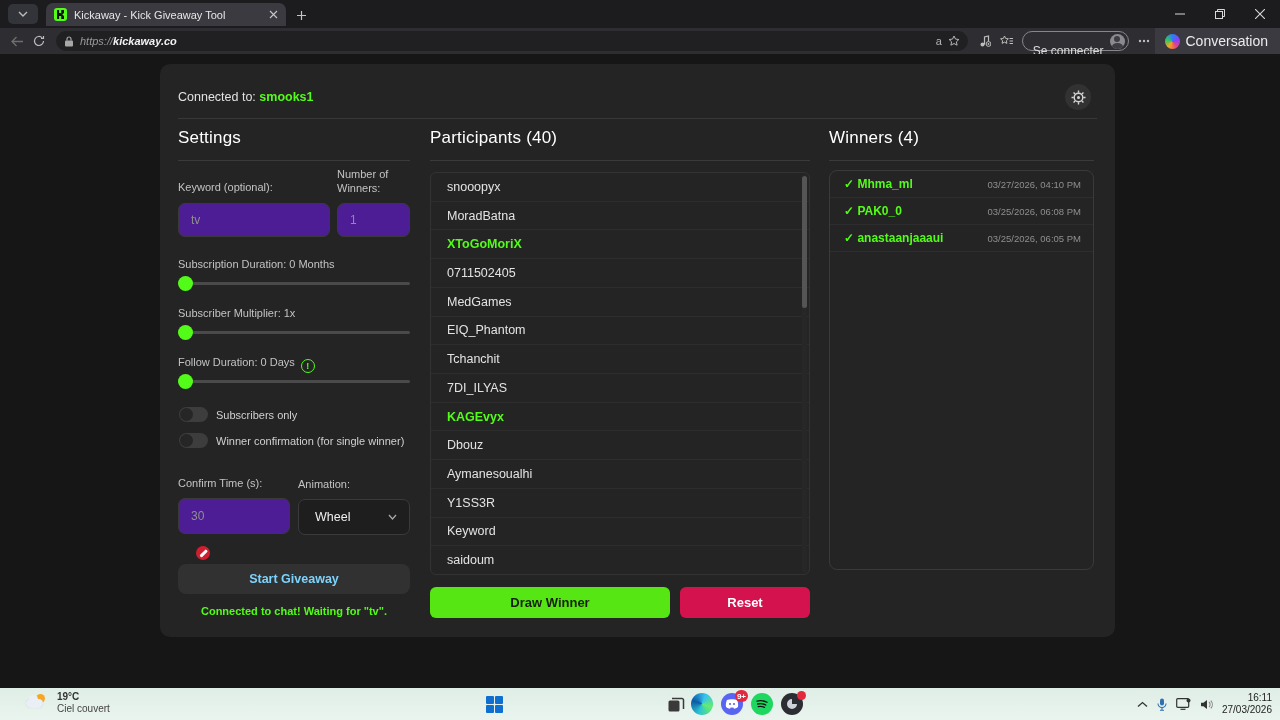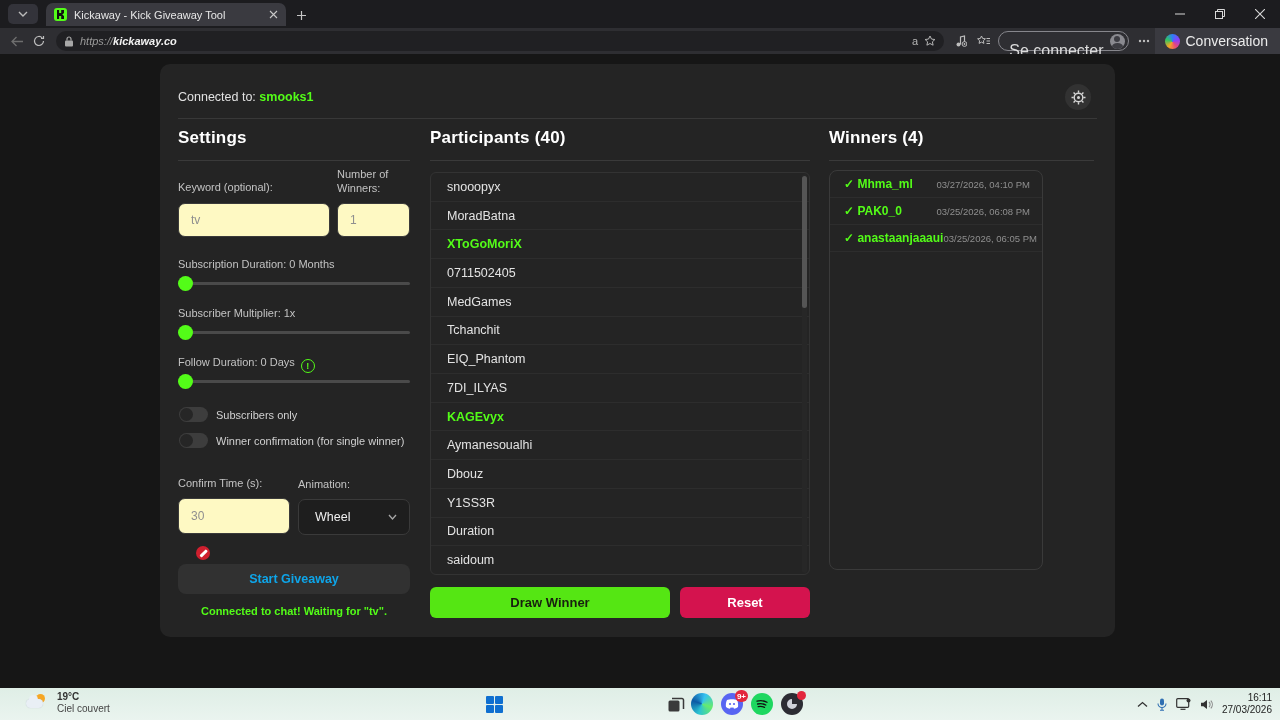--- a/index.html
+++ b/index.html
@@ -22,63 +22,63 @@
 
   #navbar { position:absolute; left:0; top:28px; width:1280px; height:26px; background:#2e2e32; display:flex; align-items:center; }
   .navicon { width:22px; height:22px; display:flex; align-items:center; justify-content:center; color:#bdbdbd; flex:none; }
   .navicon.dim { color:#6e6e6e; }
   #addressbar { height:20px; flex:1; margin:0 6px; background:#202023; border-radius:10px; display:flex; align-items:center; padding:0 8px; gap:6px; min-width:0; }
   .url { font-size:11px; white-space:nowrap;font-style:italic; }
   .url .scheme { color:#9a9a9a; }
   .url .host { color:#f2f2f2; font-weight:bold; }
   .addr-spacer { flex:1; }
   .signin-pill { height:20px; border:1px solid #86868c; border-radius:10px; display:flex; align-items:center; padding:0 3px 0 10px; gap:6px; margin:0 4px; }
-  .signin-label { font-size:16px; color:#dcdcdc; white-space:nowrap;margin-top:19px; }
+  .signin-label { font-size:12px; color:#dcdcdc; white-space:nowrap;margin-top:19px; }
   .avatar { width:15px; height:15px; border-radius:50%; background:#8a8a90; position:relative; overflow:hidden; }
   .avatar::before { content:""; position:absolute; left:4.5px; top:2.5px; width:6px; height:6px; border-radius:50%; background:#3c3c42; }
   .avatar::after { content:""; position:absolute; left:2px; top:9.5px; width:11px; height:7px; border-radius:50%; background:#3c3c42; }
   .copilot { display:flex; align-items:center; gap:6px; background:#3a3a40; height:26px; padding:0 12px 0 10px; }
   .copilot-icon { width:15px; height:15px; border-radius:50%; background:conic-gradient(#2f7df6,#8a3ffc,#e8467c,#f5a623,#30c463,#2f7df6); }
   .copilot-label { font-size:14px; color:#ececec; }
 
   
   #page { position:absolute; left:0; top:54px; width:1280px; height:634px; background:#161616; }
   #card { position:absolute; left:160px; top:10px; width:955px; height:573px; background:#242424; border-radius:10px; }
   .card-header-text { position:absolute; left:18px; top:26px; font-size:12.5px; color:#e2e2e2; }
   .card-header-text .chan { color:#53fc18; font-weight:bold; }
   .gear-btn { position:absolute; left:905px; top:20px; width:26px; height:26px; border-radius:50%; background:#323232; display:flex; align-items:center; justify-content:center; color:#d6d6d6; }
   .header-divider { position:absolute; left:18px; top:54px; width:919px; height:1px; background:#383838; }
 
-  .col-heading { position:absolute; top:64px; font-size:17px; font-weight:bold; color:#fff; letter-spacing:.2px; }
+  .col-heading { position:absolute; top:64px; font-size:17px; font-weight:normal; color:#fff; letter-spacing:.2px; }
   .col-underline { position:absolute; top:96px; height:1px; background:#3a3a3a; }
 
   
   .label { font-size:11px; color:#c3c3c3; }
-  .s-input { position:absolute; background:#fef9c3; border:1px solid #3a3a3a; border-radius:7px; color:#8f8f8f; font-size:12px; padding:12px 12px; font-family:"Liberation Sans",sans-serif; }
+  .s-input { position:absolute; background:#4c1d95; border:1px solid #3a3a3a; border-radius:7px; color:#8f8f8f; font-size:12px; padding:12px 12px; font-family:"Liberation Sans",sans-serif; }
   .slider-track { position:absolute; width:232px; height:3px; background:#4a4a4a; border-radius:2px; }
   .slider-thumb { position:absolute; width:15px; height:15px; border-radius:50%; background:#53fc18; top:-6px; left:0; }
   .toggle { position:absolute; width:29px; height:15px; border-radius:8px; background:#3d3d3d; }
   .toggle-knob { position:absolute; left:1px; top:1px; width:13px; height:13px; border-radius:50%; background:#262626; }
   .info-badge { display:inline-flex; width:14px; height:14px; border:1.5px solid #53fc18; border-radius:50%; color:#53fc18; font-size:9px; font-weight:bold; align-items:center; justify-content:center; margin-left:6px; vertical-align:-3px; }
   .select-box { position:absolute; background:#1e1e1e; border:1px solid #3a3a3a; border-radius:7px; color:#f0f0f0; font-size:12.5px; display:flex; align-items:center; padding:0 12px 0 16px; justify-content:space-between; }
-  .start-btn { position:absolute; left:18px; top:500px; width:232px; height:30px; background:#313131; border:none; border-radius:8px; color:#0ea5e9; font-size:12.5px; font-weight:bold; font-family:"Liberation Sans",sans-serif; }
+  .start-btn { position:absolute; left:18px; top:500px; width:232px; height:30px; background:#313131; border:none; border-radius:8px; color:#7dd3fc; font-size:12.5px; font-weight:bold; font-family:"Liberation Sans",sans-serif; }
   .status-text { position:absolute; left:18px; top:541px; width:232px; text-align:center; font-size:11px; font-weight:bold; color:#53fc18; }
 
   
   #participants-list { position:absolute; left:270px; top:108px; width:380px; height:403px; border:1px solid #333; border-radius:6px; overflow:hidden; display:flex; flex-direction:column; }
   .prow { flex:1; display:flex; align-items:center; padding-left:16px; font-size:12.5px; color:#e3e3e3; border-bottom:1px solid #2d2d2d; }
   .prow:last-child { border-bottom:none; }
   .prow.hl { color:#53fc18; font-weight:bold; }
   .pscroll-track { position:absolute; left:642px; top:110px; width:5px; height:399px; background:#272727; border-radius:3px; }
   .pscroll-thumb { position:absolute; left:642px; top:112px; width:5px; height:132px; background:#555; border-radius:3px; }
   .draw-btn { position:absolute; left:270px; top:523px; width:240px; height:31px; background:#55e613; border:none; border-radius:6px; color:#18200f; font-size:13px; font-weight:bold; font-family:"Liberation Sans",sans-serif; }
   .reset-btn { position:absolute; left:520px; top:523px; width:130px; height:31px; background:#d4134e; border:none; border-radius:6px; color:#fff; font-size:13px; font-weight:bold; font-family:"Liberation Sans",sans-serif; }
 
   
-  #winners-panel { position:absolute; left:669px; top:106px; width:214px; height:400px; border:1px solid #3a3a3a; border-radius:8px; overflow:hidden; }
+  #winners-panel { position:absolute; left:669px; top:106px; width:265px; height:400px; border:1px solid #3a3a3a; border-radius:8px; overflow:hidden; }
   .wrow { height:27px; display:flex; align-items:center; padding:0 12px 0 14px; border-bottom:1px solid #2d2d2d; }
   .wname { color:#53fc18; font-weight:bold; font-size:12px; flex:1; white-space:nowrap; }
   .wtime { color:#8f8f8f; font-size:9.5px; white-space:nowrap; }
 
   
   #cursor-not-allowed { position:absolute; left:196px; top:492px; width:14px; height:14px; border-radius:50%; background:#cf1f2e; z-index:50; }
   #cursor-not-allowed::after { content:""; position:absolute; left:2.5px; top:5.75px; width:9px; height:2.5px; background:#fff; transform:rotate(-45deg); border-radius:1px; }
 
   
   #taskbar { position:absolute; left:0; top:688px; width:1280px; height:32px; background:linear-gradient(#dfeee6,#eaf4ef); display:flex; align-items:center; }
@@ -266,28 +266,28 @@
       <div class="status-text">Connected to chat! Waiting for "tv".</div>
 
       <div class="col-heading" style="left:270px">Participants (40)</div>
       <div class="col-underline" style="left:270px;width:380px"></div>
       <div id="participants-list">
           <div class="prow">snooopyx</div>
           <div class="prow">MoradBatna</div>
           <div class="prow hl">XToGoMoriX</div>
           <div class="prow">0711502405</div>
           <div class="prow">MedGames</div>
+          <div class="prow">EIQ_Phantom</div>
           <div class="prow">Tchanchit</div>
-          <div class="prow">EIQ_Phantom</div>
           <div class="prow">7DI_ILYAS</div>
           <div class="prow hl">KAGEvyx</div>
+          <div class="prow">Dbouz</div>
           <div class="prow">Aymanesoualhi</div>
-          <div class="prow">Dbouz</div>
           <div class="prow">Y1SS3R</div>
-          <div class="prow">Duration</div>
+          <div class="prow">Keyword</div>
           <div class="prow">saidoum</div>
         </div>
       <div class="pscroll-track"></div>
       <div class="pscroll-thumb"></div>
       <button class="draw-btn">Draw Winner</button>
       <button class="reset-btn">Reset</button>
 
       <div class="col-heading" style="left:669px">Winners (4)</div>
       <div class="col-underline" style="left:669px;width:265px"></div>
       <div id="winners-panel">

